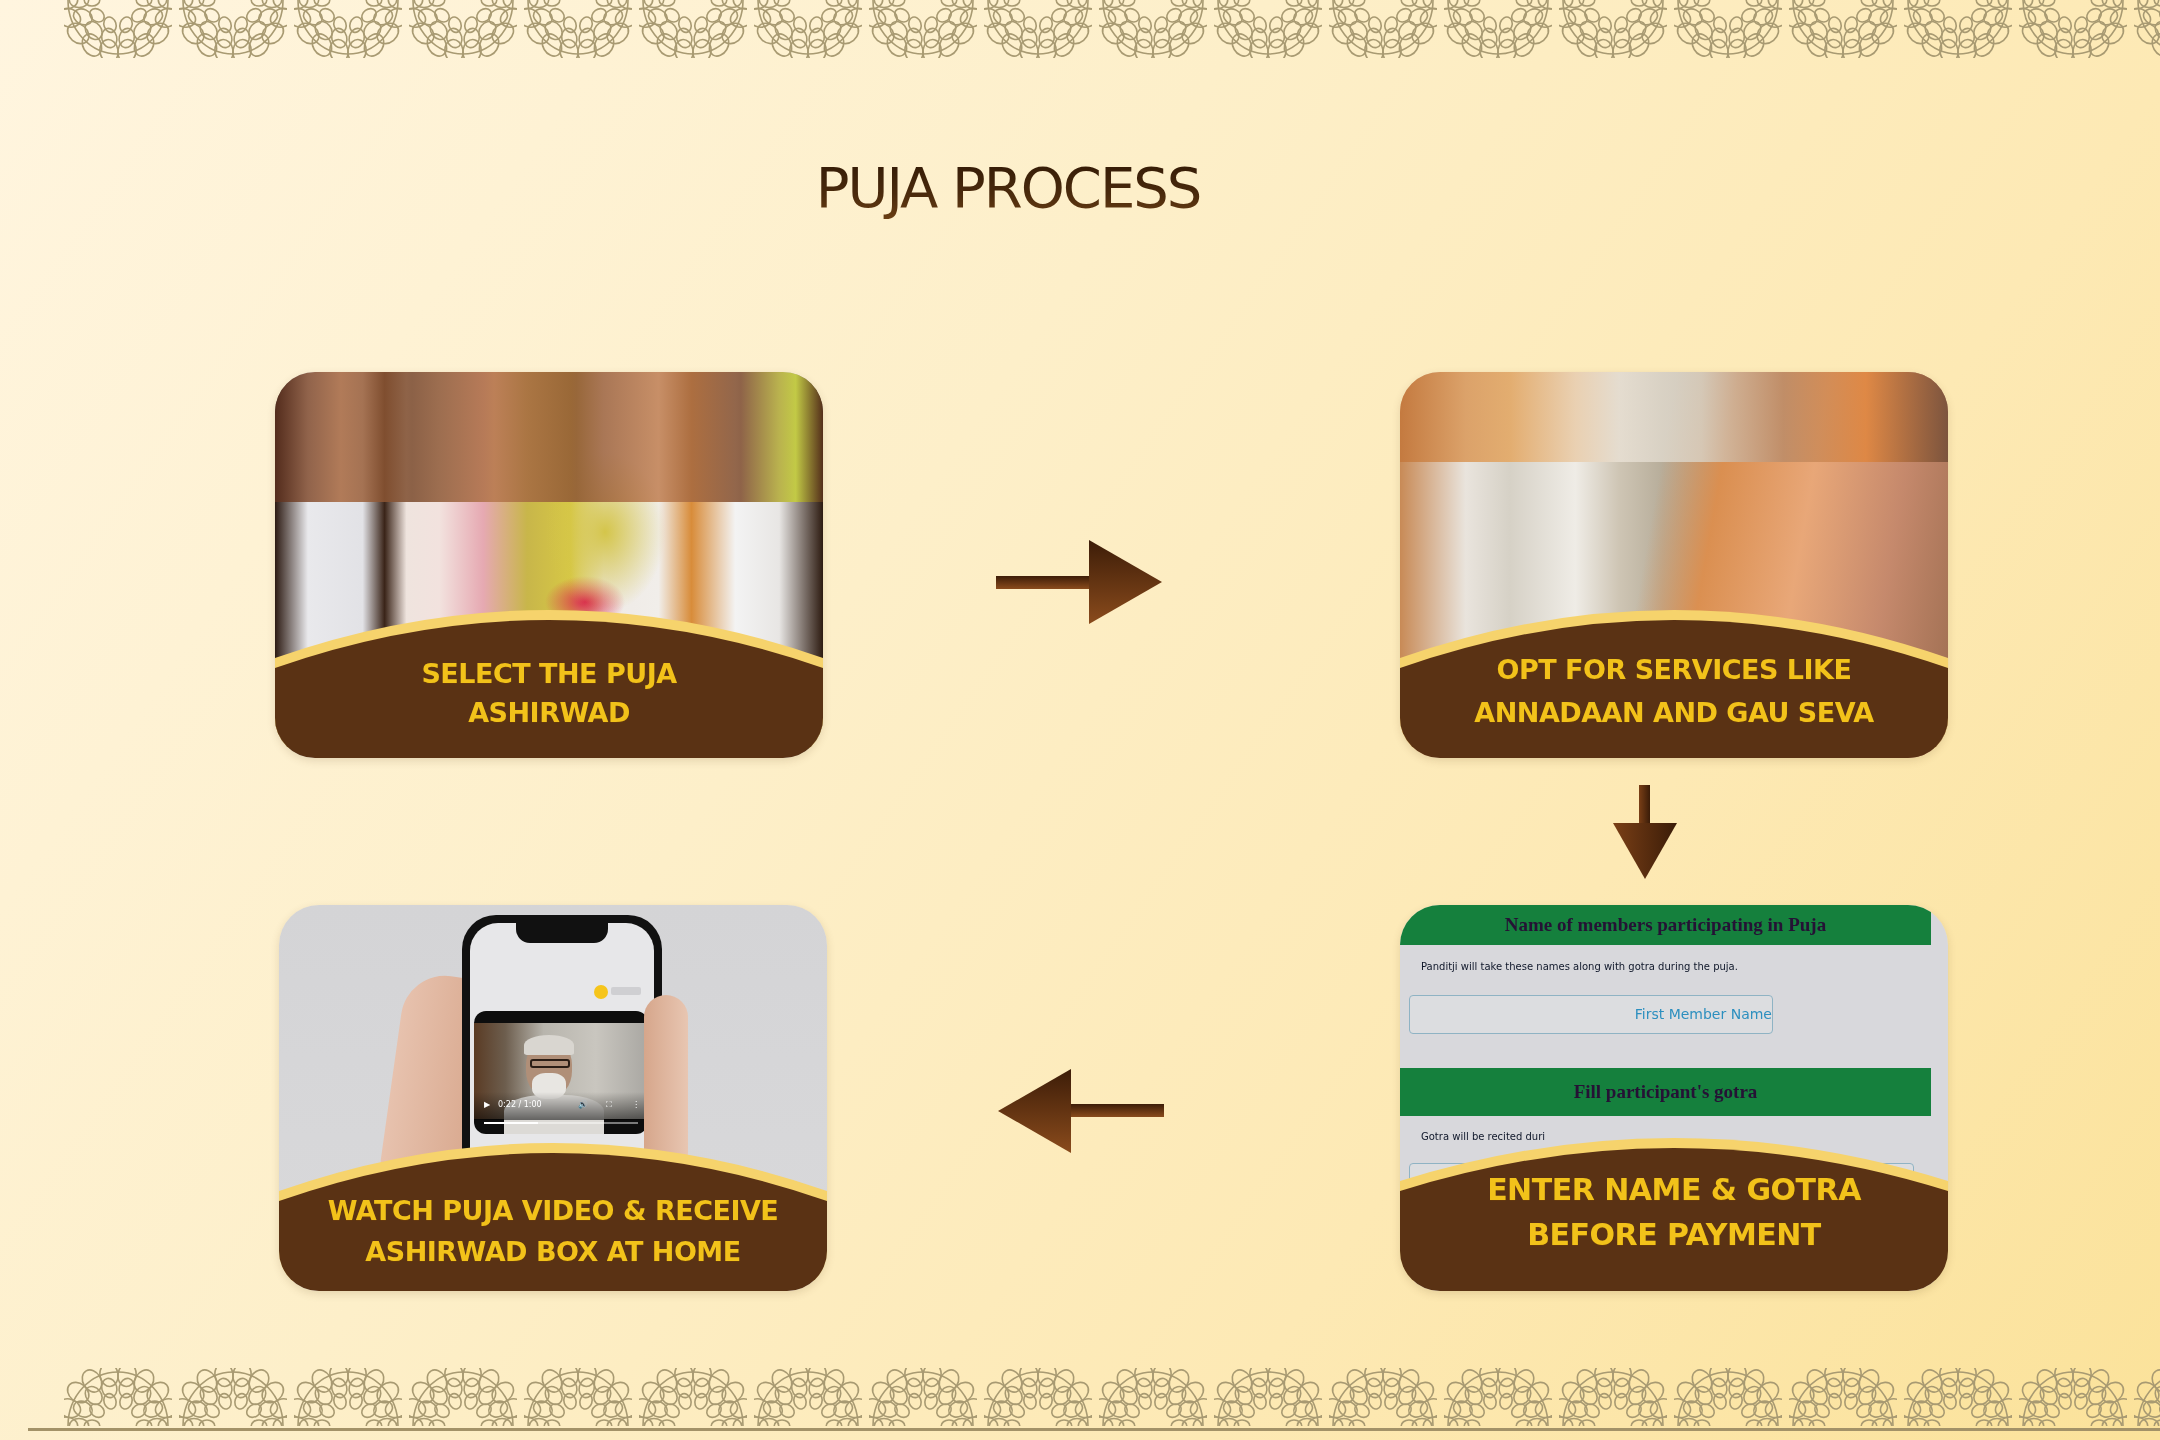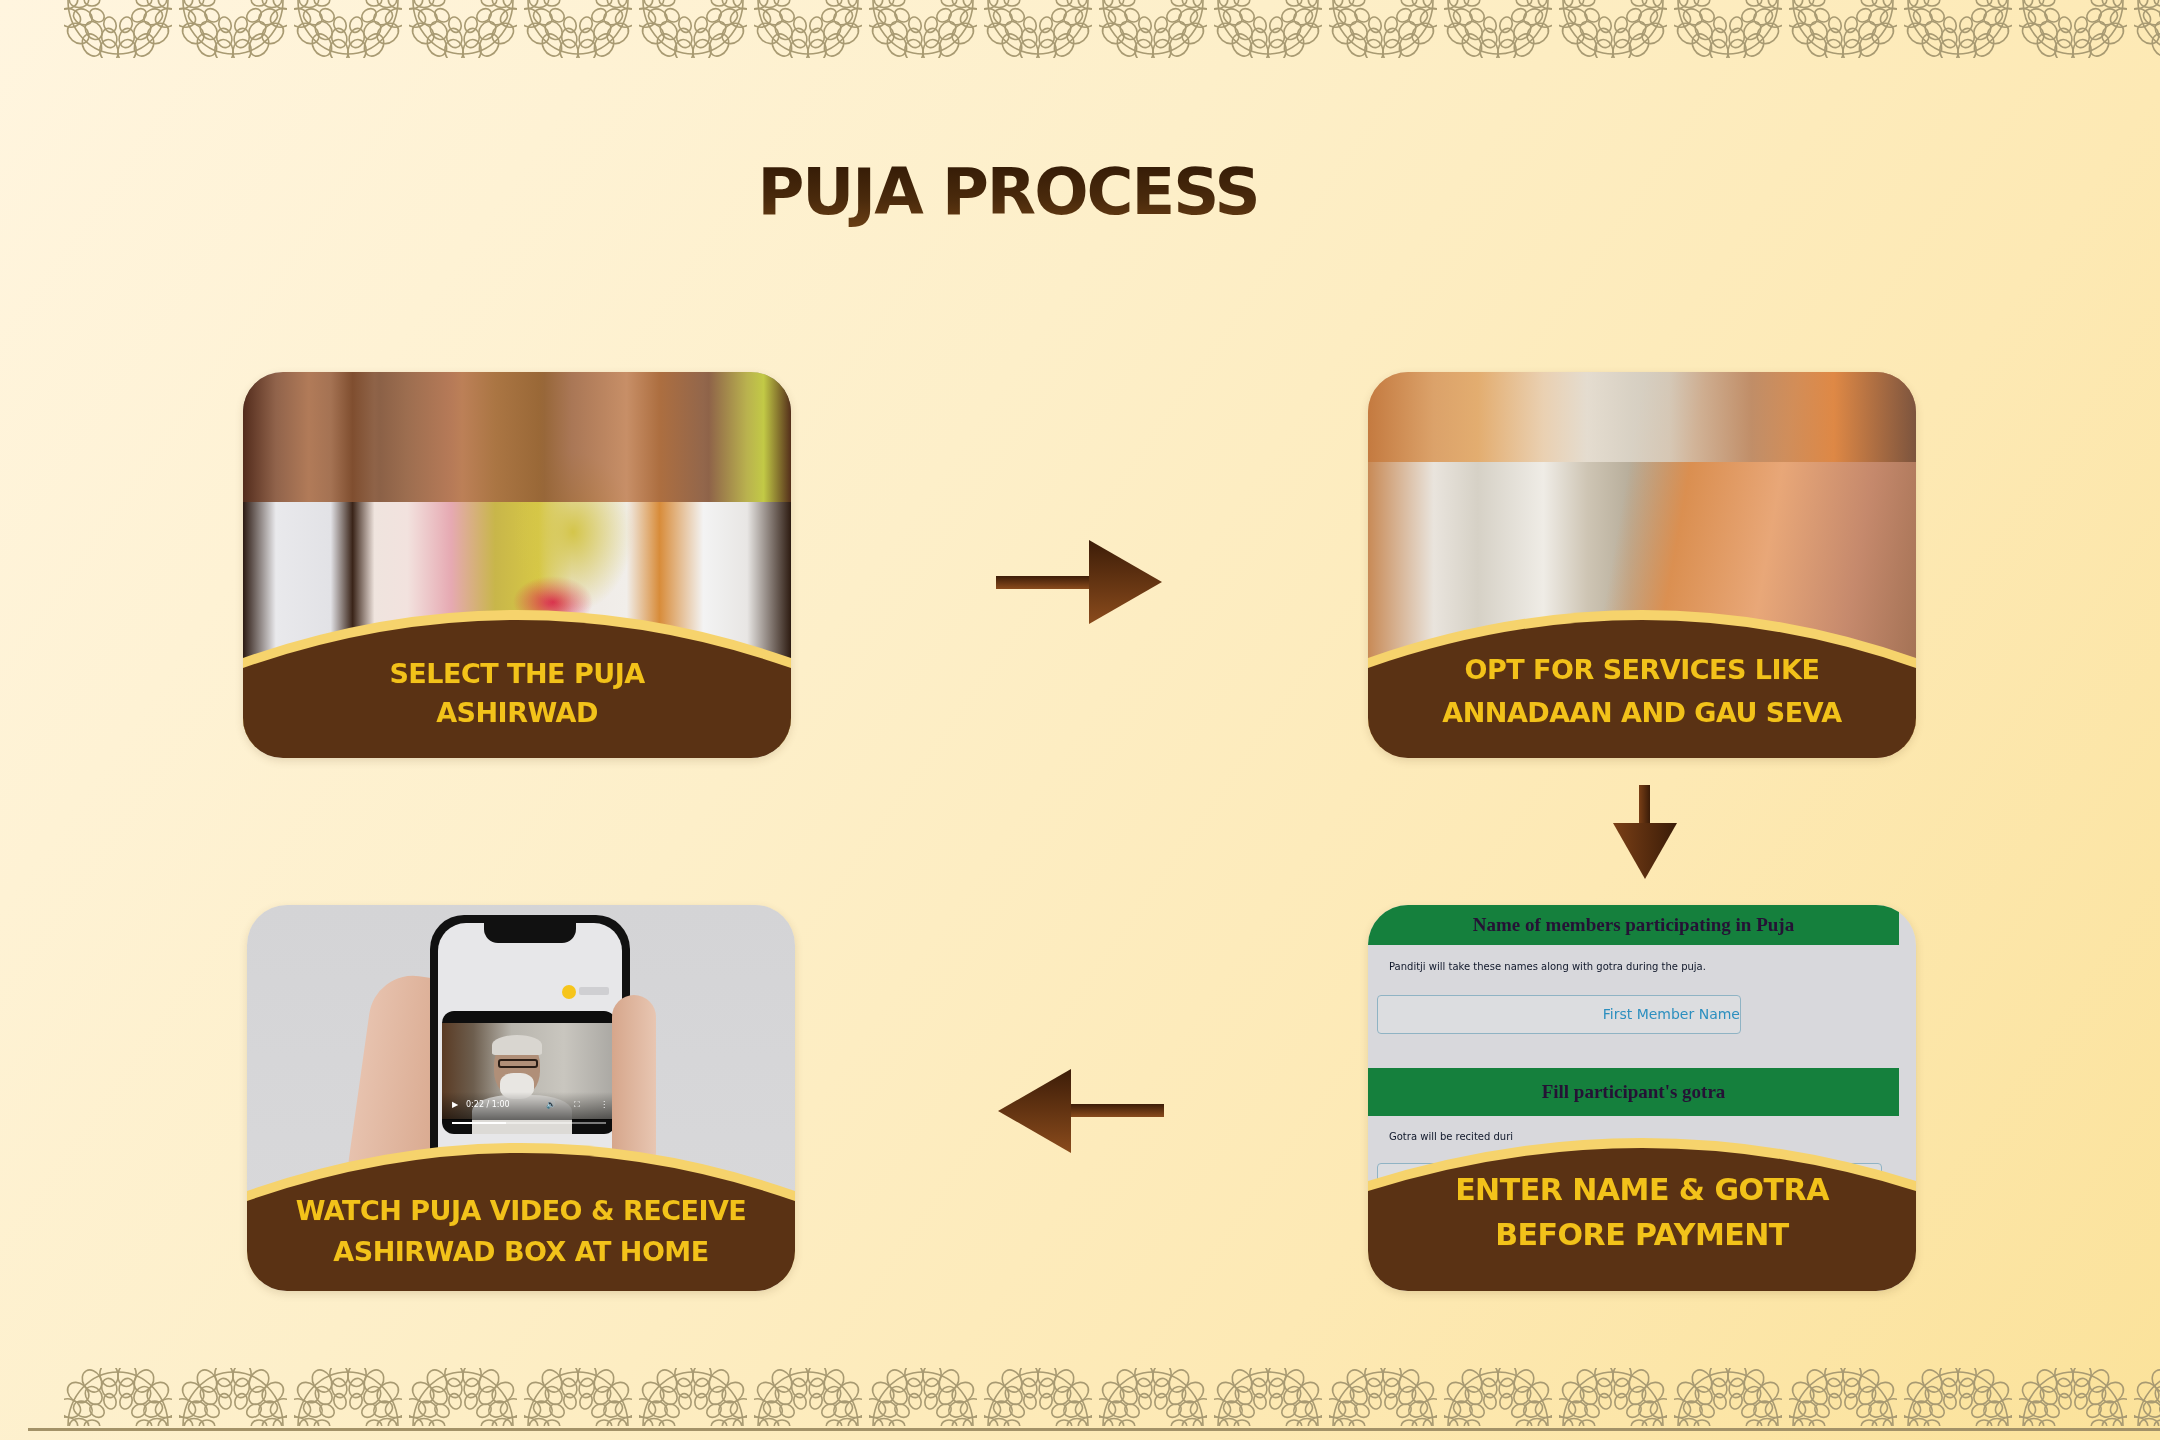--- a/index.html
+++ b/index.html
@@ -12,29 +12,30 @@
   .border-row { position: absolute; left: 0; width: 2160px; height: 60px; overflow: hidden; }
   .border-top { top: 0; }
   .border-bottom { top: 1366px; }
   .mandala { position: absolute; width: 108px; height: 58px; }
   .bottom-line {
     position: absolute; left: 28px; top: 1428px; width: 2132px; height: 3px;
     background: #a39268;
   }
   .page-title {
     position: absolute; left: 0; top: 155px; width: 2016px; text-align: center;
-    font-family: "DejaVu Sans", sans-serif; font-weight: bold; font-size: 64px;
+    font-family: "DejaVu Sans", sans-serif; font-weight: normal; font-size: 56px;
     letter-spacing: -2px;
     color: #3e2109;
     background: linear-gradient(180deg, #2f1805 0%, #4a2a0c 60%, #6b3f14 100%);
     -webkit-background-clip: text; background-clip: text; -webkit-text-fill-color: transparent;
   }
   .step-card {
     position: absolute; width: 548px; height: 386px; border-radius: 40px; overflow: hidden;
     box-shadow: 0 3px 8px rgba(90,60,20,0.15);
+    margin-left: 32px;
   }
   .card-photo { position: absolute; inset: 0; }
   .card-overlay { position: absolute; left: 0; top: 0; width: 100%; height: 100%; }
   .card-label {
     position: absolute; left: 0; width: 100%; text-align: center;
     font-family: "DejaVu Sans", sans-serif; font-weight: bold;
     color: #f2c21a; letter-spacing: -0.5px; line-height: 1.45;
     text-shadow: 0 1px 0 rgba(120,70,0,0.35);
   }
   .arrow { position: absolute; }

